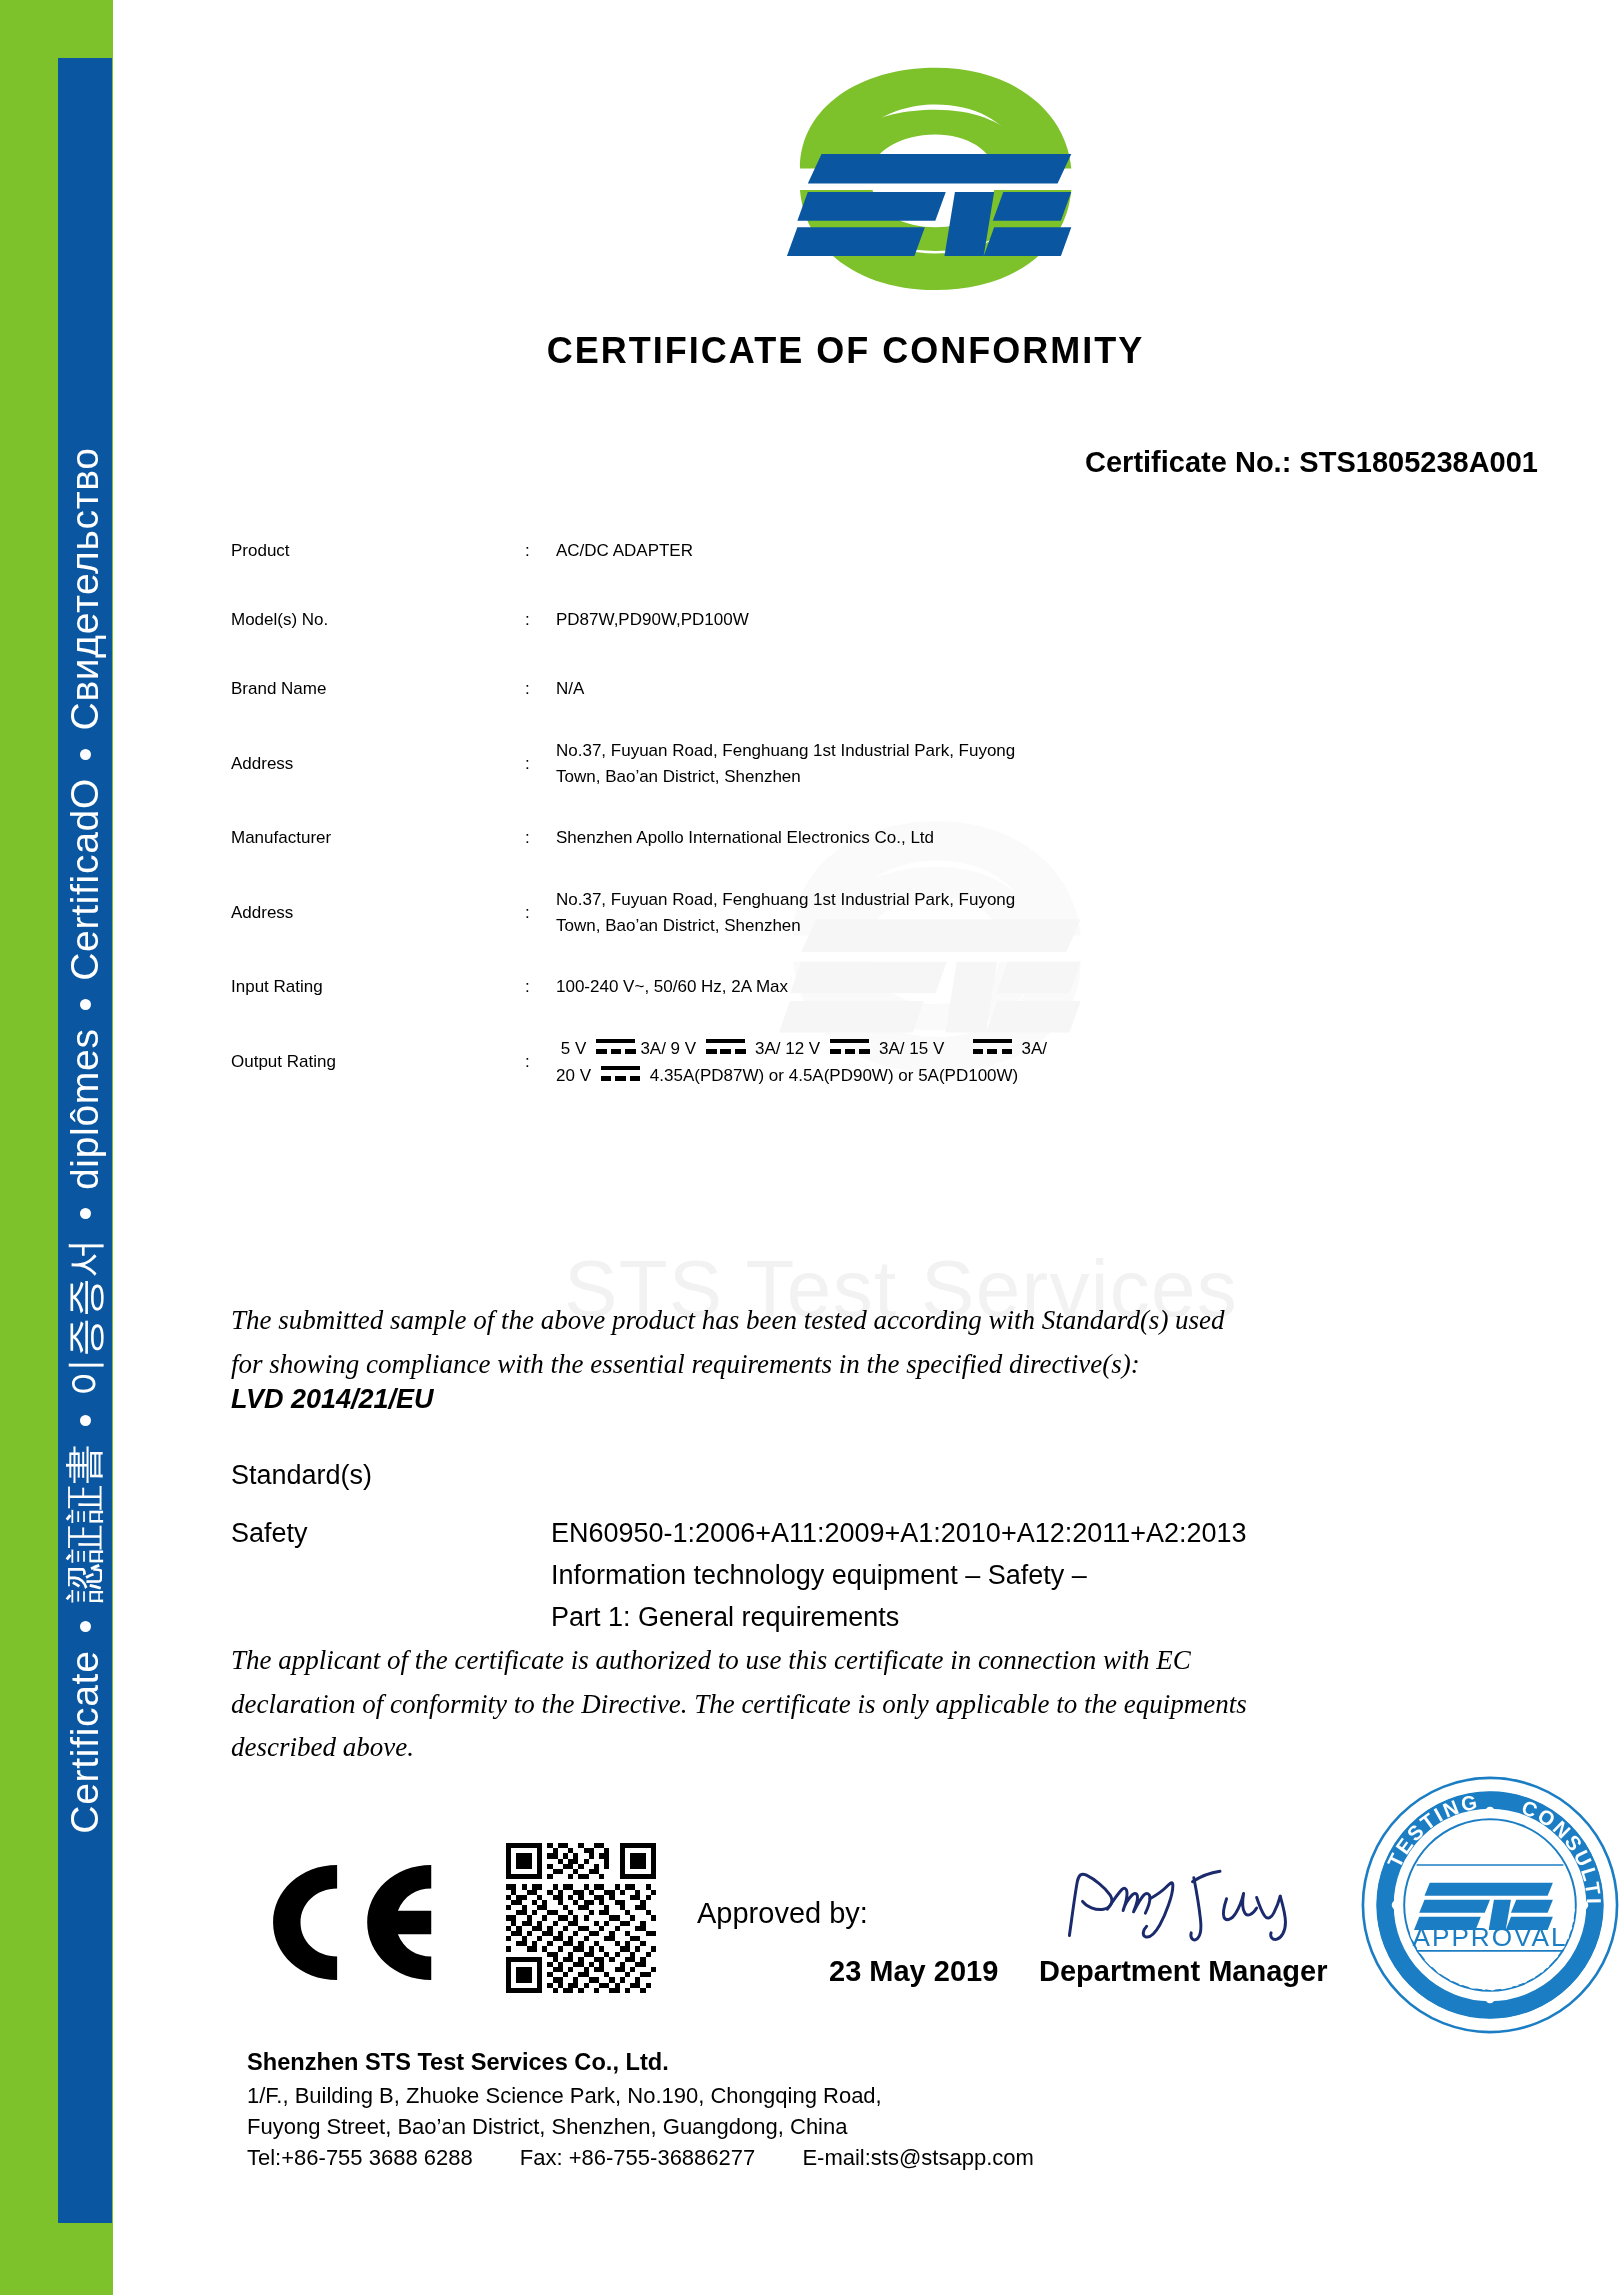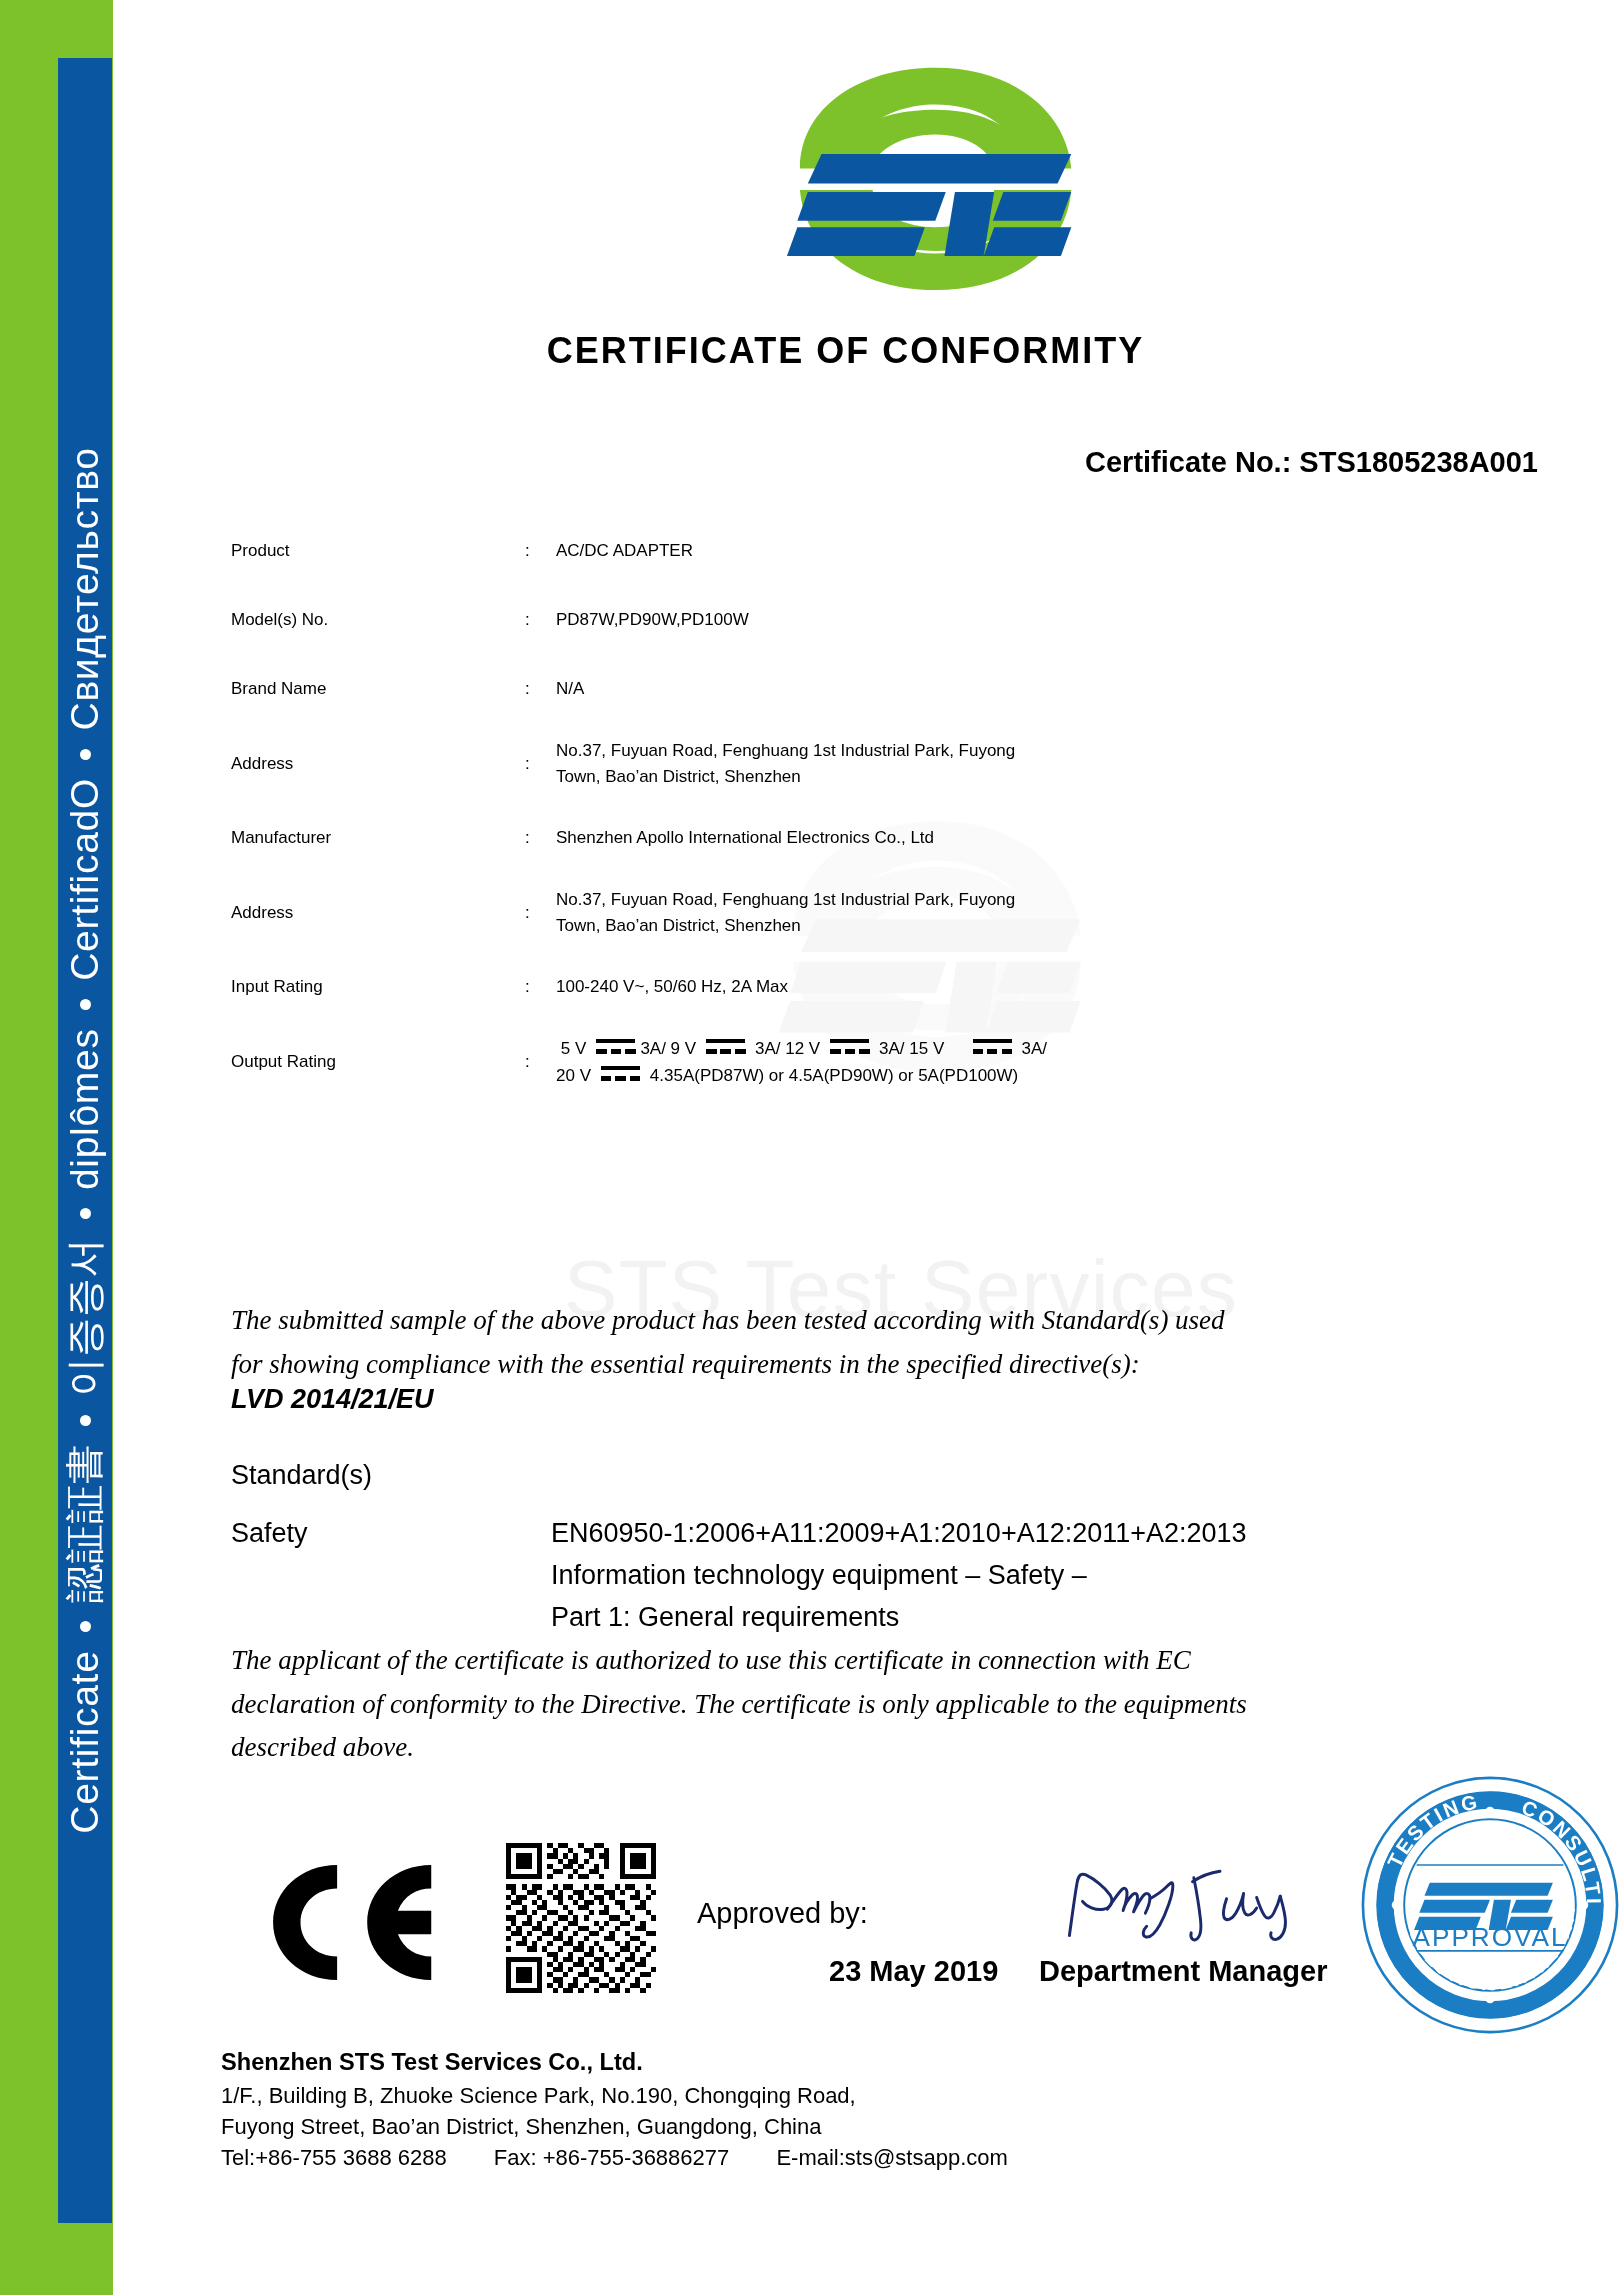--- a/index.html
+++ b/index.html
@@ -279,21 +279,21 @@
     position: absolute;
     left: 1246px;
     top: 1774px;
     width: 262px;
     height: 262px;
   }
 
   
   #footer {
     position: absolute;
-    left: 108px;
+    left: 134px;
     top: 2046px;
     font-size: 22px;
     color: #000000;
     line-height: 1.42;
   }
   #footer .company { font-weight: bold; font-size: 23.6px; }
   #footer .contact-row span { margin-right: 41px; }
 </style>
 </head>
 <body>

